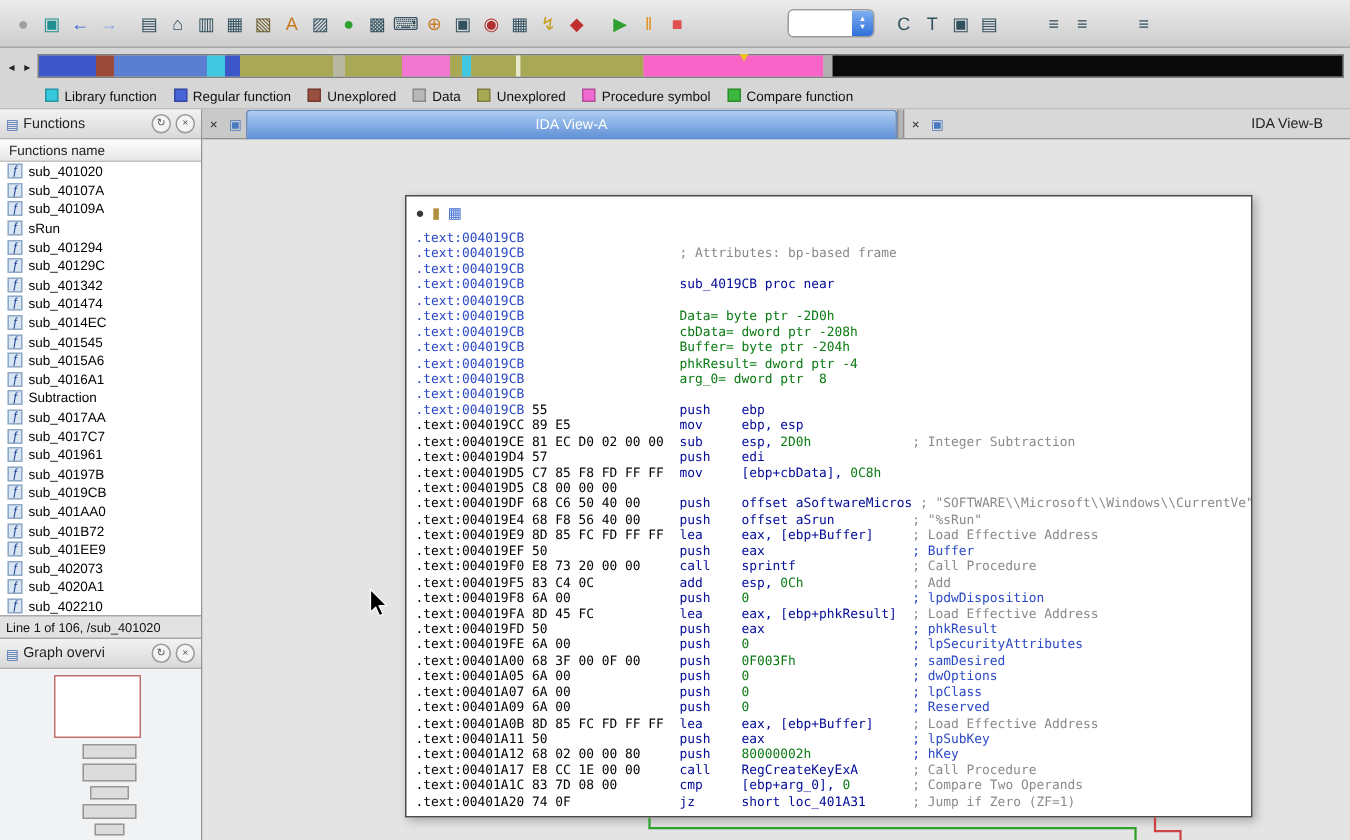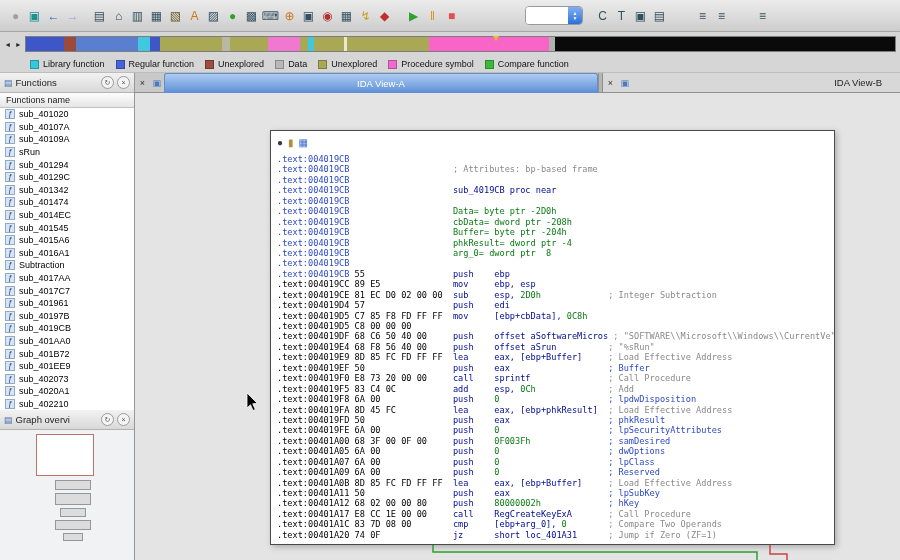--- a/index.html
+++ b/index.html
@@ -14,21 +14,21 @@
   .search input{flex:1;min-width:0;border:none;outline:none;font-size:10px;padding:0 3px;font-family:"Liberation Sans",sans-serif}
   .stepper{width:14px;background:linear-gradient(#7fb0f2,#2e6fd8);color:#fff;display:flex;flex-direction:column;align-items:center;justify-content:center;font-size:5px;line-height:5px}
   
   .navrow{height:24px;display:flex;align-items:center;background:#d6d6d6;padding:0 4px;gap:3px}
   .navarr{width:11px;height:14px;font-size:8px;display:flex;align-items:center;justify-content:center;color:#222}
   .navband{flex:1;height:16px;border:1px solid #7d7d7d;display:flex;position:relative;background:#cfcfcf;overflow:visible}
   .navseg{flex:0 0 auto;height:100%}
   .navmarker{position:absolute;left:53.7%;top:-1px;width:0;height:0;border-left:3px solid transparent;border-right:3px solid transparent;border-top:5px solid #e6c31f}
   
   .legend{height:17px;display:flex;align-items:center;gap:11px;padding-left:30px;background:#d6d6d6;font-size:9px;color:#111;border-bottom:1px solid #bdbdbd}
-  .lgi{display:flex;align-items:flex-end;gap:4px}
+  .lgi{display:flex;align-items:flex-start;gap:4px}
   .lgsq{width:9px;height:9px;border:1px solid rgba(0,0,0,.25)}
   
   .main{display:flex;height:487px}
   .sidebar{width:135px;flex:0 0 135px;display:flex;flex-direction:column;background:#e9e9e9;border-right:1px solid #979797}
   .panelhdr{height:20px;flex:0 0 20px;background:linear-gradient(#f2f2f2,#d9d9d9);border-bottom:1px solid #b3b3b3;display:flex;align-items:center;gap:3px;padding:0 4px;font-size:9.5px;color:#222}
   .phicon{font-size:9px;color:#4a6fb0}
   .sp{flex:1}
   .hbtn{width:13px;height:13px;border:1px solid #9a9a9a;border-radius:50%;background:#f4f4f4;font-size:7px;line-height:11px;text-align:center;color:#555;padding:0}
   .colhdr{height:15px;flex:0 0 15px;background:linear-gradient(#fdfdfd,#e6e6e6);border-bottom:1px solid #c2c2c2;font-size:9px;display:flex;align-items:center;padding:0 6px;color:#222}
   .fnlist{flex:0 0 302px;background:#ffffff;overflow:hidden;font-size:9px}
@@ -336,20 +336,21 @@
         </div>
         <div class="fnrow">
           <span class="ficon">ƒ</span>
           <span class="fname">sub_4020A1</span>
         </div>
         <div class="fnrow">
           <span class="ficon">ƒ</span>
           <span class="fname">sub_402210</span>
         </div>
       </div>
+    <div class="statusbar">Line 1 of 106, /sub_401020</div>
     <div class="panelhdr">
       <span class="phicon">▤</span>
       <span>Graph overvi</span>
       <span class="sp"></span>
       <button class="hbtn">↻</button>
       <button class="hbtn">×</button>
     </div>
     <div class="gopanel">
       <div class="goviewport"></div>
       <div class="gonode" style="left:55px;top:50px;width:36px;height:10px"></div>

